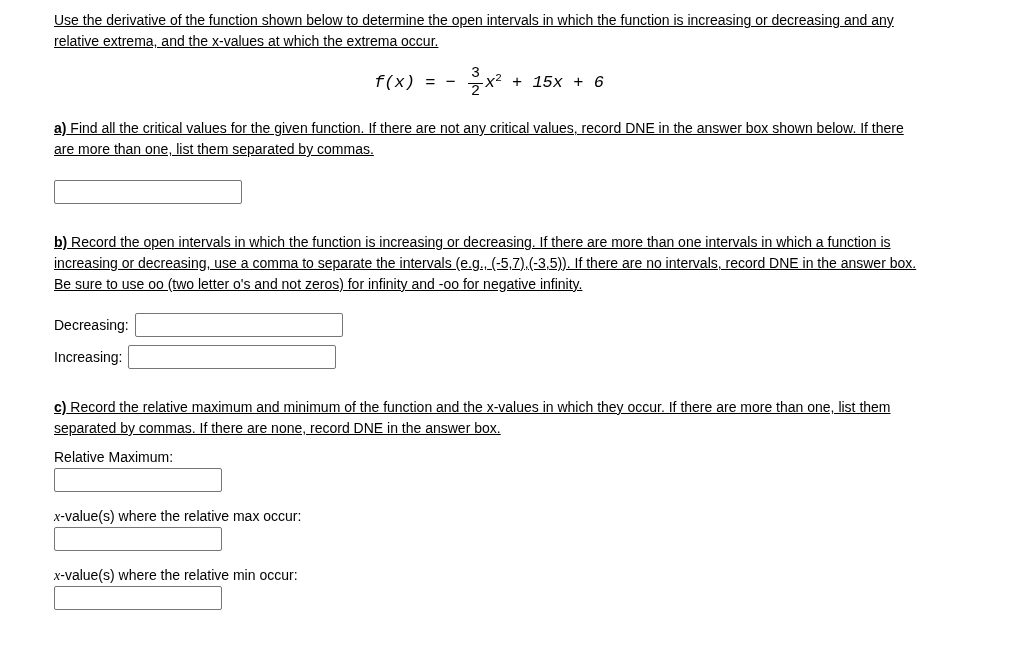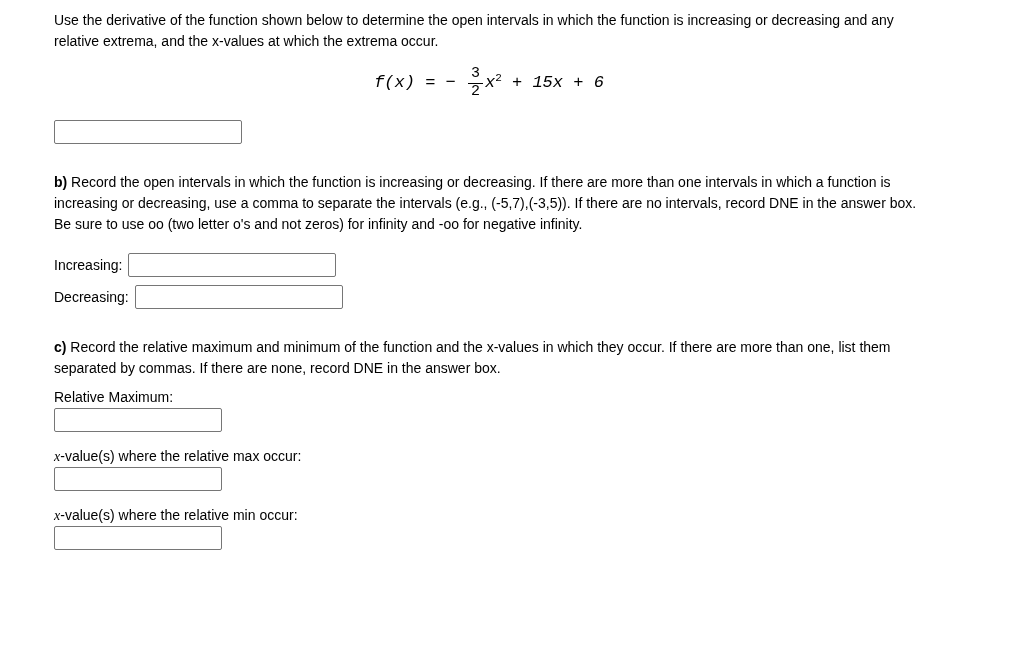--- a/index.html
+++ b/index.html
@@ -11,20 +11,21 @@
     padding: 10px 0 0 54px;
     width: 1009px;
     box-sizing: border-box;
     line-height: 1.5;
   }
   .content {
     width: 870px;
   }
   p {
     margin: 0 0 8px 0;
+    text-decoration: underline;
   }
   .formula {
     text-align: center;
     font-family: Liberation Mono, monospace;
     font-size: 17px;
     margin: 14px 0 18px 0;
   }
   .formula .ital { font-style: italic; }
   .formula .func { font-style: italic; }
   .fraction {
@@ -95,34 +96,35 @@
 
 <div class="content">
 
   <p>Use the derivative of the function shown below to determine the open intervals in which the function is increasing or decreasing and any relative extrema, and the x-values at which the extrema occur.</p>
 
   <div class="formula">
     <span class="func">f(x)</span><span> = </span><span> − </span><span class="fraction"><span class="num">3</span><span class="den">2</span></span><span class="ital">x</span><sup>2</sup><span class="ital"> + 15x + 6</span>
   </div>
 
   <div class="part">
+    <p><span class="bold">a)</span><span> Find all the critical values for the given function. If there are not any critical values, record DNE in the answer box shown below. If there are more than one, list them separated by commas.</span></p>
     <div style="margin-top:20px;">
       <input type="text" class="input-wide" style="">
     </div>
   </div>
 
   <div class="part">
     <p><span class="bold">b)</span><span> Record the open intervals in which the function is increasing or decreasing. If there are more than one intervals in which a function is increasing or decreasing, use a comma to separate the intervals (e.g., (-5,7),(-3,5)). If there are no intervals, record DNE in the answer box. Be sure to use oo (two letter o's and not zeros) for infinity and -oo for negative infinity.</span></p>
     <div style="margin-top:18px;">
       <div class="row">
-        <label>Increasing:</label>
+        <label>Decreasing:</label>
         <input type="text" class="input-med" style="">
       </div>
       <div class="row">
-        <label>Decreasing:</label>
+        <label>Increasing:</label>
         <input type="text" class="input-med" style="">
       </div>
     </div>
   </div>
 
   <div class="part" style="">
     <p><span class="bold">c)</span><span> Record the relative maximum and minimum of the function and the x-values in which they occur. If there are more than one, list them separated by commas. If there are none, record DNE in the answer box.</span></p>
 
     <div class="block">
       <div>Relative Maximum:</div>

